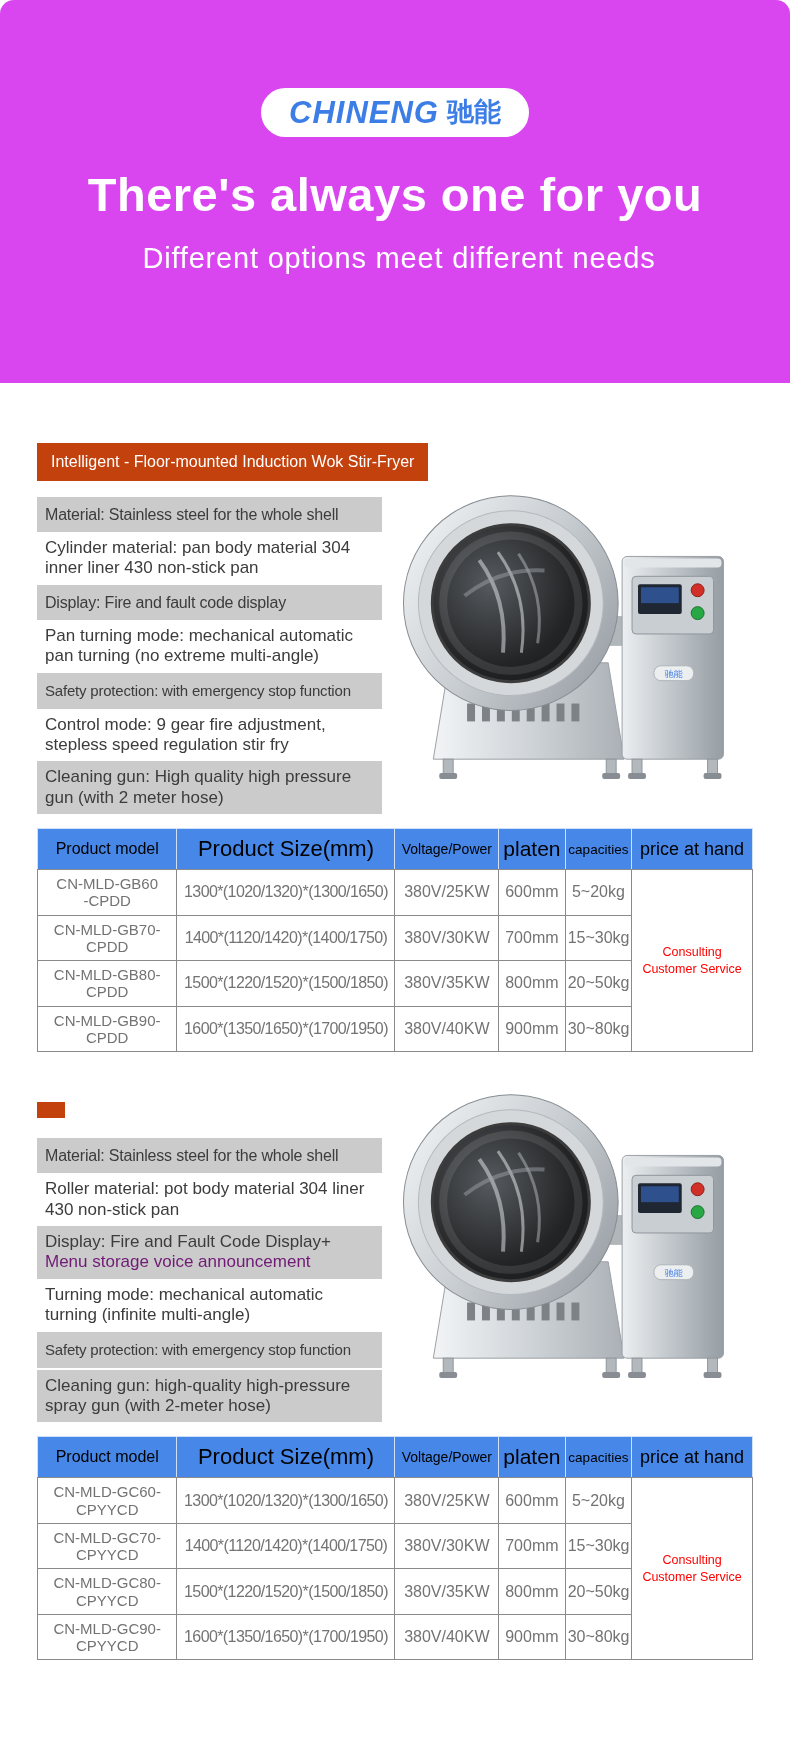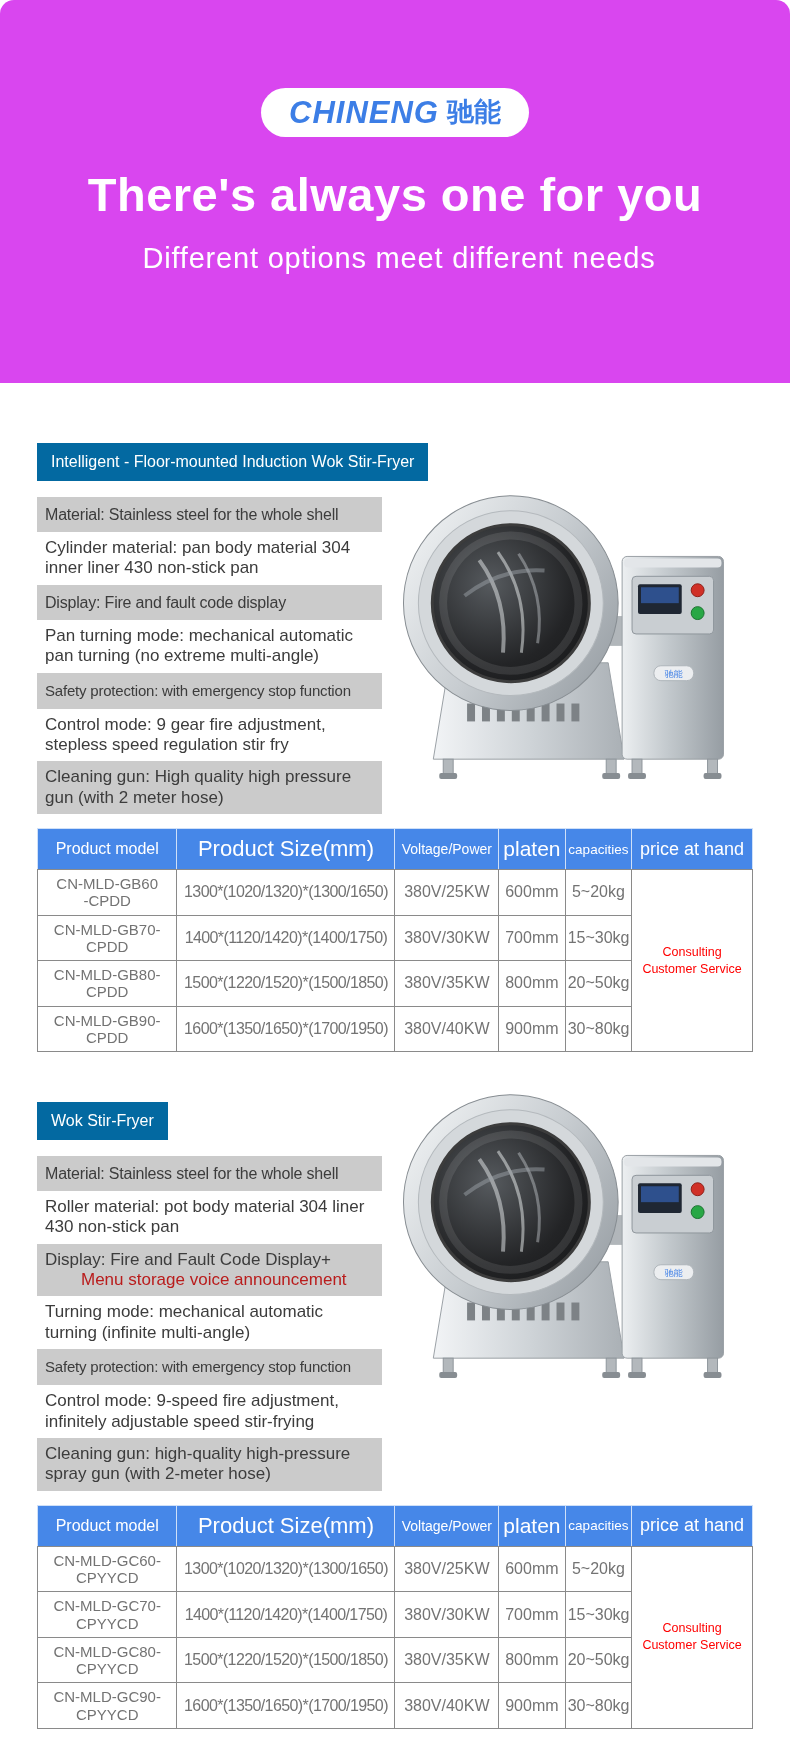--- a/index.html
+++ b/index.html
@@ -13,40 +13,40 @@
   .logo-en { color:#3C7EE6; font-size:31px; font-weight:bold; font-style:italic; letter-spacing:1px; line-height:1; }
   .logo-cn { color:#3C7EE6; font-size:27px; font-weight:bold; line-height:1; }
   .hero-title { color:#ffffff; font-size:47px; font-weight:bold; margin:30px 0 0; letter-spacing:0.5px; }
   .hero-sub   { color:#ffffff; font-size:29px; font-weight:normal; margin:20px 0 0; letter-spacing:0.8px;padding-left:8px; }
 
   
   .content { padding:60px 37px 30px 37px; }
   .section { position:relative; }
   .section + .section { margin-top:50px; }
 
-  .sec-label { display:inline-block; background:#0369a1; color:#fff; font-size:16px;
+  .sec-label { display:inline-block; background:#c2410c; color:#fff; font-size:16px;
                padding:8px 14px; line-height:1.35; position:relative; z-index:2; }
   .sec-label span { display:block; }
 
   .specs { width:345px; margin-top:16px; position:relative; z-index:2; }
   .spec { color:#3C3C3C; margin-bottom:2px; line-height:1.2; }
   .spec.gray  { background:#CBCBCB; padding:8px 8px; font-size:16px; letter-spacing:-0.2px; }
   .spec.gray-small { background:#CBCBCB; padding:9px 8px; font-size:15px; letter-spacing:-0.2px; }
   .spec.gray-big   { background:#CBCBCB; padding:6px 8px; font-size:17px; }
   .spec.white { padding:4px 8px; font-size:17px; }
-  .spec .red { color:#b91c1c; display:block;margin-left:36px; }
+  .spec .red { color:#701a75; display:block; }
 
   .machine { position:absolute; right:0; width:385px; height:318px; z-index:1; }
   .machine.pos1 { top:26px; }
   .machine.pos2 { top:-34px; }
 
   
   table.spec-table { width:100%; border-collapse:collapse; margin-top:14px; table-layout:fixed;
                      border:1px solid #8a8a8a; }
-  .spec-table th { background:#4687E8; color:#ffffff; font-weight:normal; vertical-align:middle;
+  .spec-table th { background:#4687E8; color:#000000; font-weight:normal; vertical-align:middle;
                    border:1px solid #cfe0f8; border-bottom:1px solid #8a8a8a; padding:7px 2px;margin-left:9px; }
   .th-model { font-size:16px; }
   .th-size  { font-size:22px; }
   .th-power { font-size:14px; }
   .th-platen{ font-size:21px; }
   .th-cap   { font-size:13.5px; }
   .th-price { font-size:18px; }
   .spec-table td { border:1px solid #8a8a8a; text-align:center; vertical-align:middle;
                    padding:5px 2px; color:#737373; font-size:16px; }
   td.model-cell { font-size:15px; line-height:1.15; }
@@ -222,30 +222,28 @@
       </tbody>
     </table>
   </div>
 
   <div class="section">
     <svg class="machine pos2">
         <use href="#machine"></use>
       </svg>
 
     <div class="sec-label">
-      <span>Wok Stir-Fryer</span>
     </div>
 
     <div class="specs">
       <div class="spec gray"><span>Material: Stainless steel for the whole shell</span><span class="red"></span></div>
       <div class="spec white"><span>Roller material: pot body material 304 liner 430 non-stick pan</span><span class="red"></span></div>
       <div class="spec gray-big"><span>Display: Fire and Fault Code Display+</span><span class="red">Menu storage voice announcement</span></div>
       <div class="spec white"><span>Turning mode: mechanical automatic turning (infinite multi-angle)</span><span class="red"></span></div>
       <div class="spec gray-small"><span>Safety protection: with emergency stop function</span><span class="red"></span></div>
-      <div class="spec white"><span>Control mode: 9-speed fire adjustment, infinitely adjustable speed stir-frying</span><span class="red"></span></div>
       <div class="spec gray-big"><span>Cleaning gun: high-quality high-pressure spray gun (with 2-meter hose)</span><span class="red"></span></div>
     </div>
 
     <table class="spec-table">
       <colgroup>
           <col style="width:19.5%">
           <col style="width:30.5%">
           <col style="width:14.5%">
           <col style="width:9.3%">
           <col style="width:9.3%">

